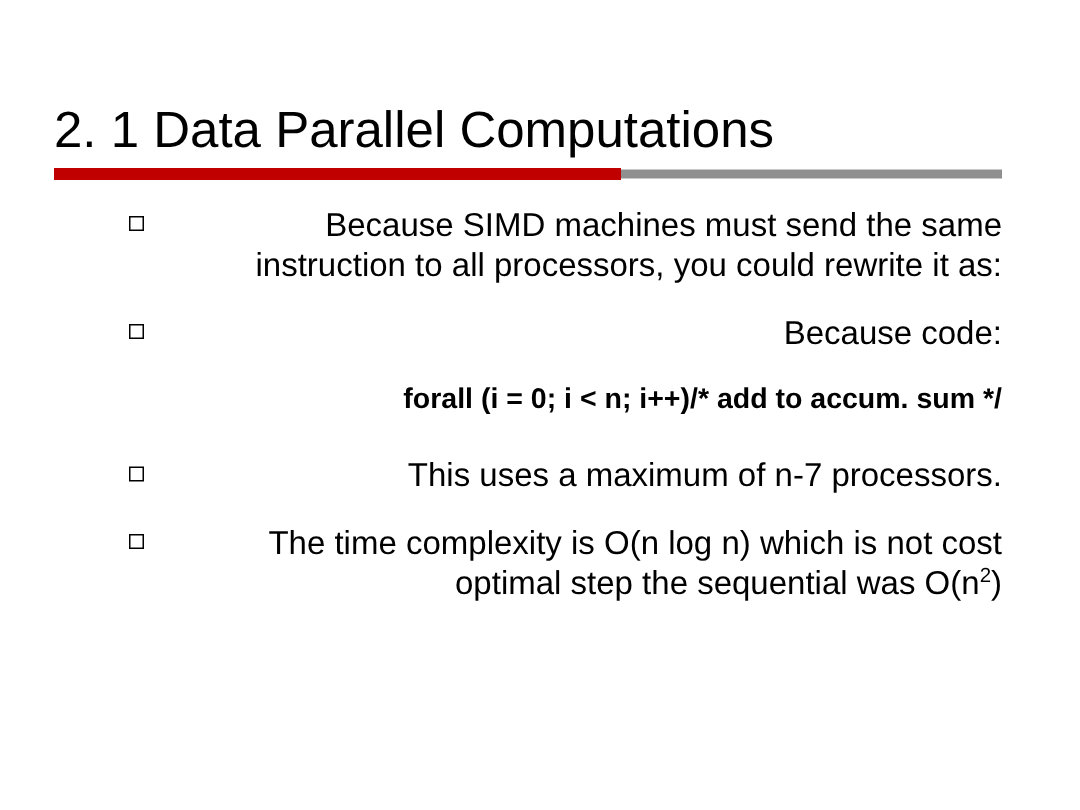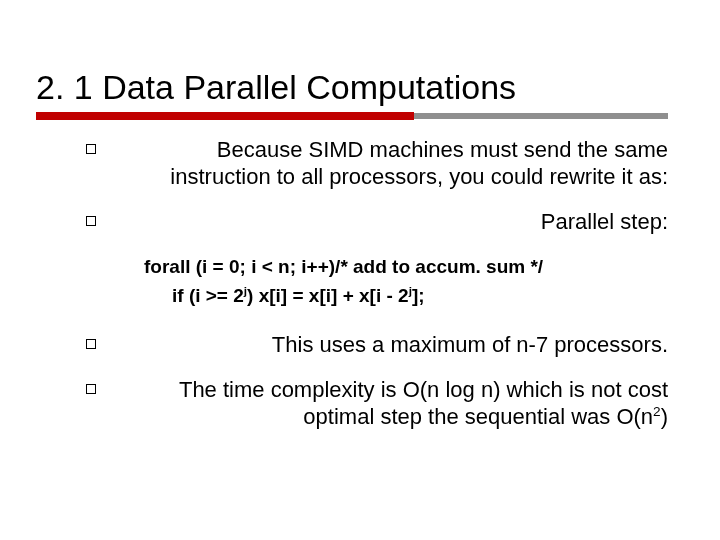--- a/index.html
+++ b/index.html
@@ -71,49 +71,46 @@
   }
   .code-block {
     margin: 2px 0 22px 80px;
     font-family: Arial, Helvetica, sans-serif;
   }
   .code-block .l {
     font-size: 19px;
     font-weight: bold;
     line-height: 1.5;
   }
-  .code-block .l.i1 { padding-left: 28px; }
+  .code-block .l.i1 { padding-left: 28px; text-align: right; }
   .code-block .l.i2 { padding-left: 56px; }
   sup { font-size: 0.62em; vertical-align: super; line-height: 0; }
   .ital { }
 </style>
 </head>
 <body>
 
 <div class="slide">
 
   <h1 class="title">2. 1 Data Parallel Computations</h1>
 
   <div class="rule">
     <div class="bar-gray"></div>
     <div class="bar-red"></div>
   </div>
 
   <div class="content">
 
     <ul class="b">
       <li>Because SIMD machines must send the same instruction to all processors, you could rewrite it as:</li>
-      <li>Parallel step:</li>
+      <li>Because code:</li>
     </ul>
 
     <div class="code-block">
       <div class="l i1">forall (i = 0; i &lt; n; i++)/* add to accum. sum */</div>
-      <div class="l i2">
-        <span>if (i &gt;= 2</span><sup>j</sup><span>) x[i] = x[i] + x[i - 2</span><sup>j</sup><span>];</span>
-      </div>
     </div>
 
     <ul class="b">
       <li>This uses a maximum of n-7 processors.</li>
       <li>
         <span>The time complexity is O(n </span><span class="ital">log</span><span> n) which is not cost optimal step the sequential was O(n</span><sup>2</sup><span>)</span>
       </li>
     </ul>
 
   </div>

